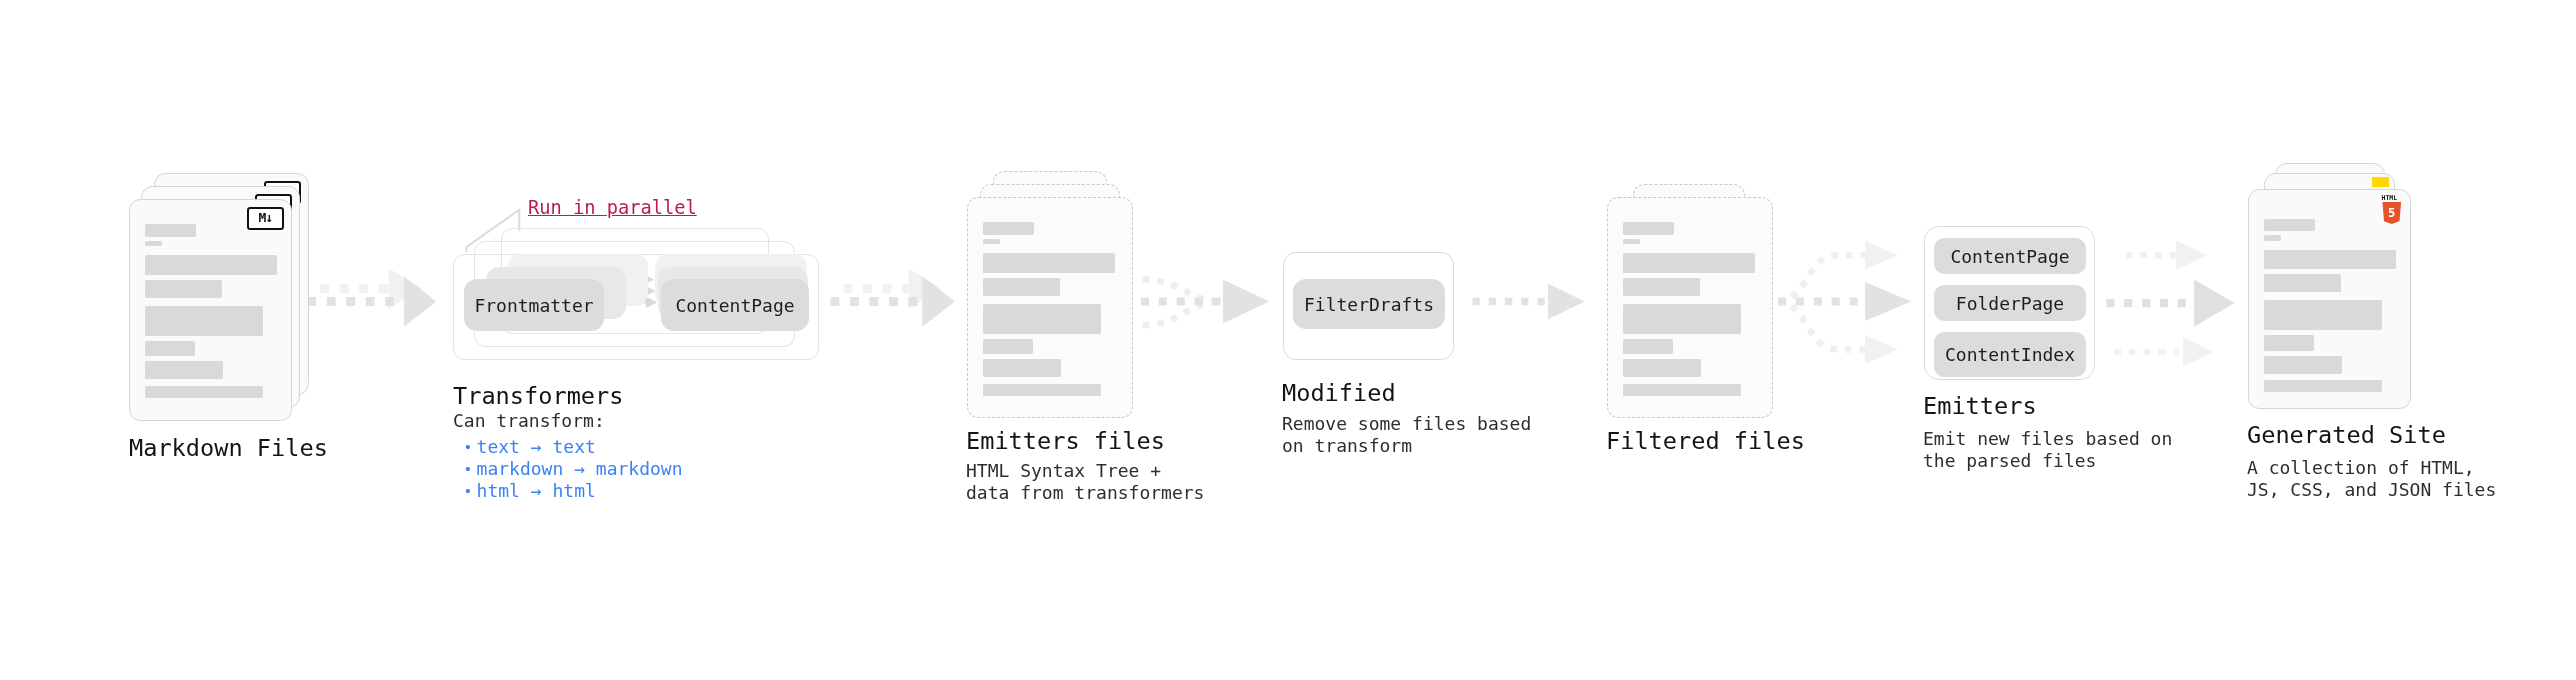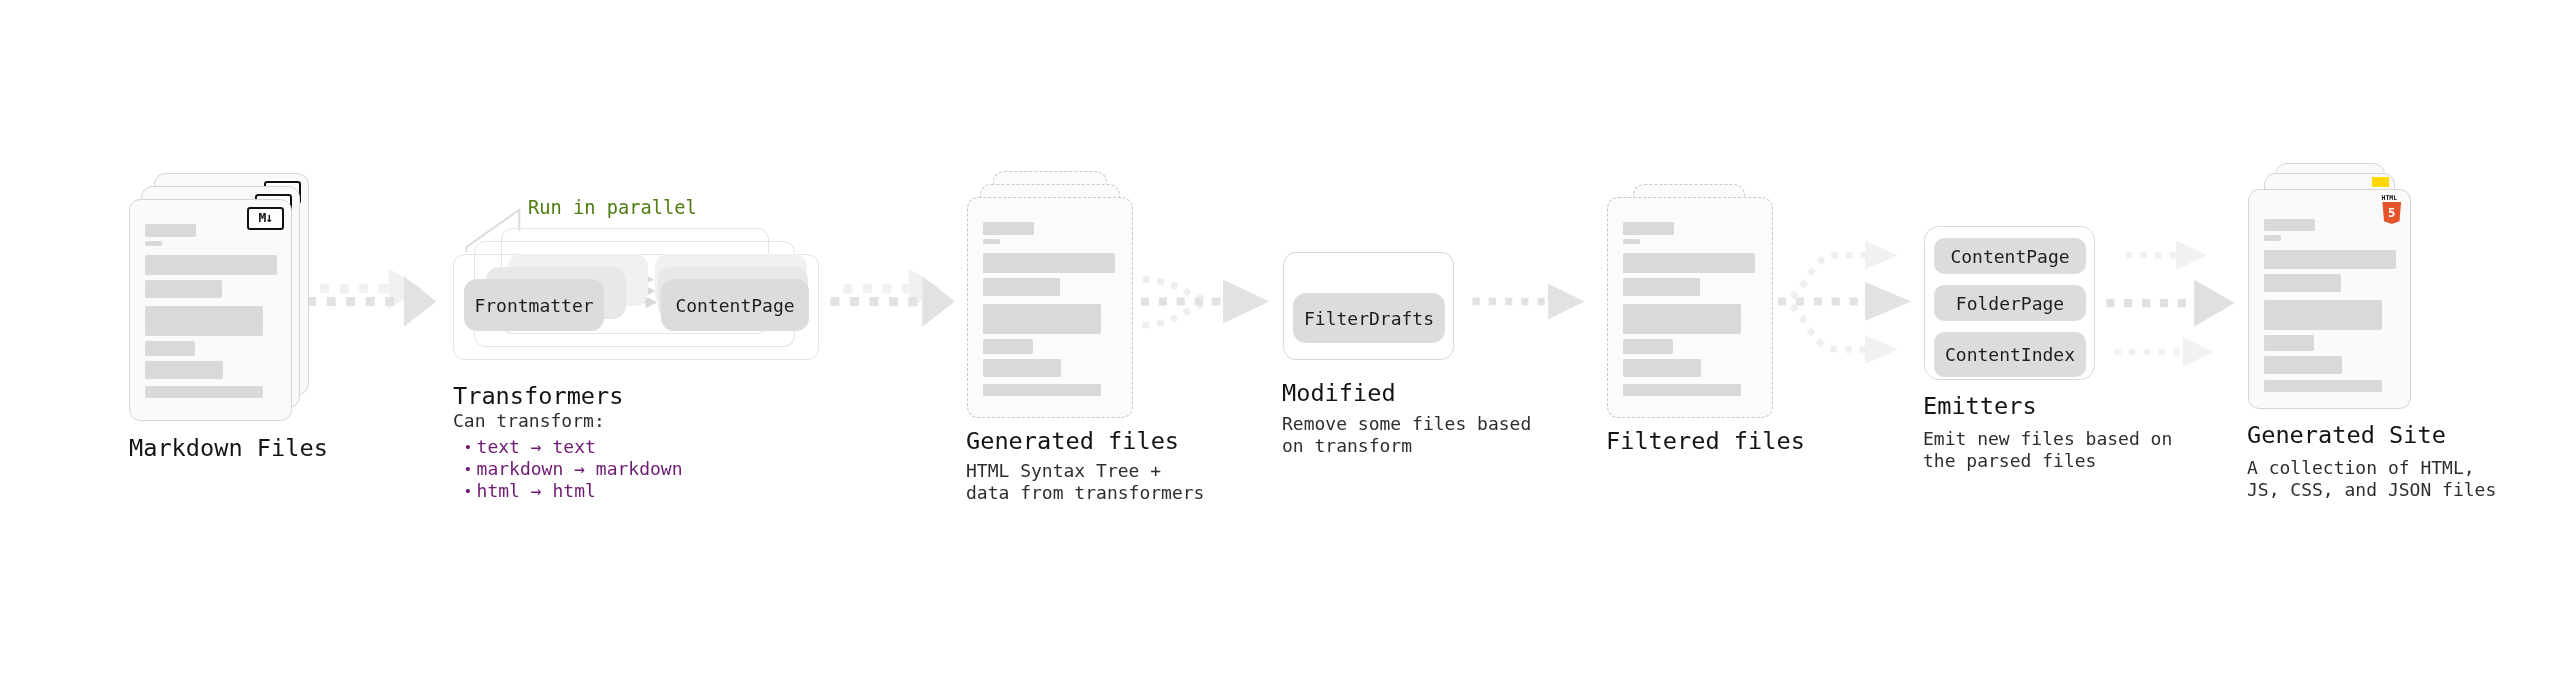--- a/index.html
+++ b/index.html
@@ -37,24 +37,24 @@
   .wbox{position:absolute;border:1.6px solid #dadada;border-radius:13px;background:#ffffff;box-sizing:border-box;}
   .pill{position:absolute;background:#dcdcdc;border-radius:13px;color:#1e1e1e;font-size:18px;
         display:flex;align-items:center;justify-content:center;box-sizing:border-box;}
   .pill.ghost1{background:#e8e8e8;color:transparent;}
   .pill.ghost2{background:#f1f1f1;color:transparent;}
 
   
   .title{position:absolute;font-size:23.6px;font-weight:500;color:#141414;white-space:nowrap;}
   .sub{position:absolute;font-size:18px;color:#2e2e2e;line-height:22px;white-space:nowrap;}
   .sub div{height:22px;}
-  .bullets{position:absolute;font-size:18px;color:#701a75;line-height:22px;white-space:nowrap;}
+  .bullets{position:absolute;font-size:18px;color:#3b82f6;line-height:22px;white-space:nowrap;}
   .bullets .li{padding-left:14.6px;position:relative;}
   .bullets .li::before{content:"•";position:absolute;left:1.6px;font-size:14.6px;}
-  .annot{position:absolute;font-size:18.7px;color:#4d7c0f;white-space:nowrap;}
+  .annot{position:absolute;font-size:18.7px;color:#be185d;white-space:nowrap;text-decoration:underline;}
 
   svg.overlay{position:absolute;left:0;top:0;pointer-events:none;}
 </style>
 </head>
 <body>
 
 <div class="canvas">
 
   <svg class="overlay" width="2576" height="681" viewBox="0 0 3170 838">
 
@@ -171,30 +171,30 @@
         <i class="b1"></i>
           <i class="b2"></i>
           <i class="b3"></i>
           <i class="b4"></i>
           <i class="b5"></i>
           <i class="b6"></i>
           <i class="b7"></i>
           <i class="b8"></i>
       </div>
     </div>
-    <div class="title" style="left:966px;top:427px;">Generated files</div>
+    <div class="title" style="left:966px;top:427px;">Emitters files</div>
     <div class="sub" style="left:966px;top:460px;">
       <div>HTML Syntax Tree +</div>
       <div>data from transformers</div>
     </div>
   </div>
 
   <div>
     <div class="wbox" style="left:1283px;top:252px;width:171px;height:108px;"></div>
-    <div class="pill" style="left:1293px;top:279px;width:152px;height:50px;margin-top:14px;">FilterDrafts</div>
+    <div class="pill" style="left:1293px;top:279px;width:152px;height:50px;">FilterDrafts</div>
     <div class="title" style="left:1282px;top:379px;">Modified</div>
     <div class="sub" style="left:1282px;top:413px;">
       <div>Remove some files based</div>
       <div>on transform</div>
     </div>
   </div>
 
   <div>
     <div class="doc dashed" style="left:1633px;top:184px;width:112px;height:219px;"></div>
     <div class="doc dashed" style="left:1607px;top:197px;width:166px;height:221px;">

